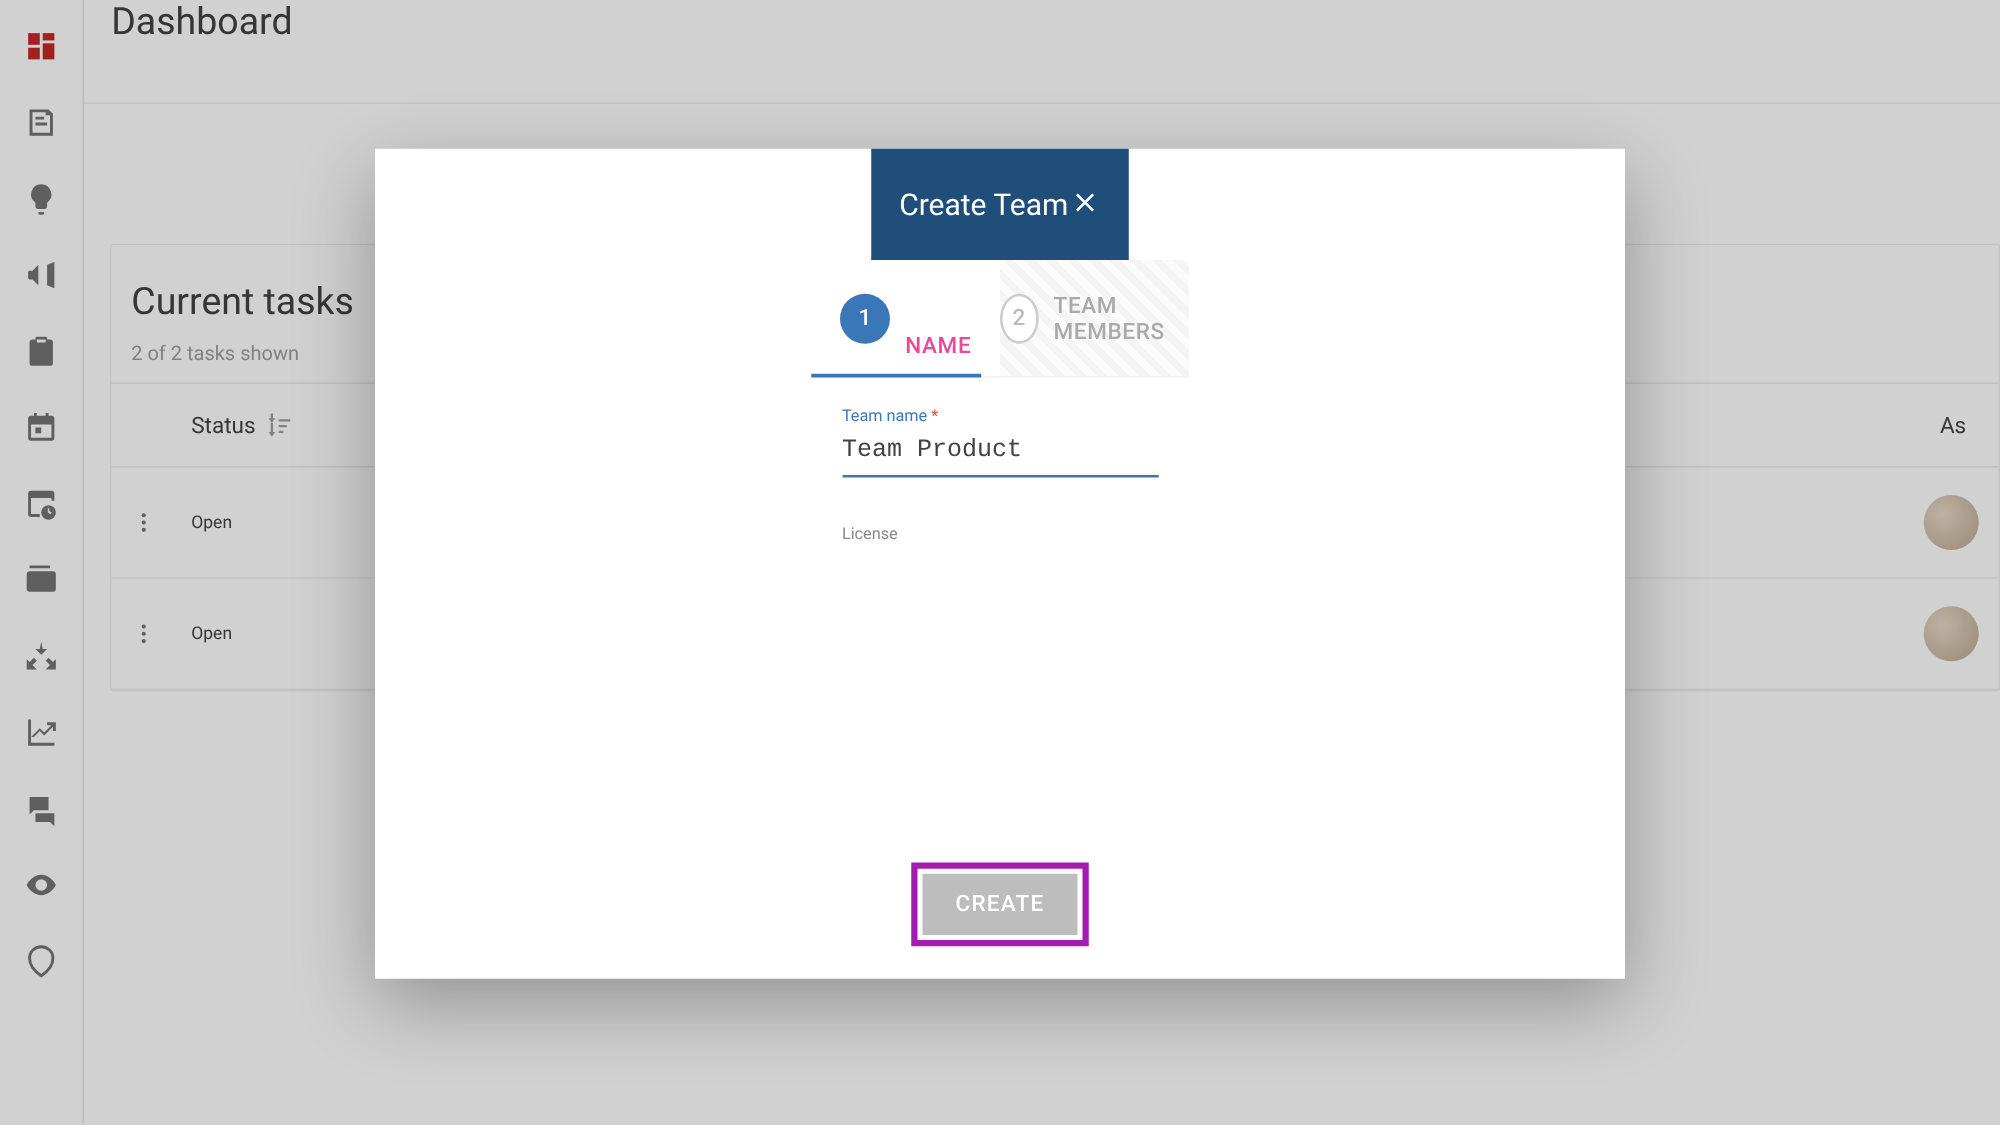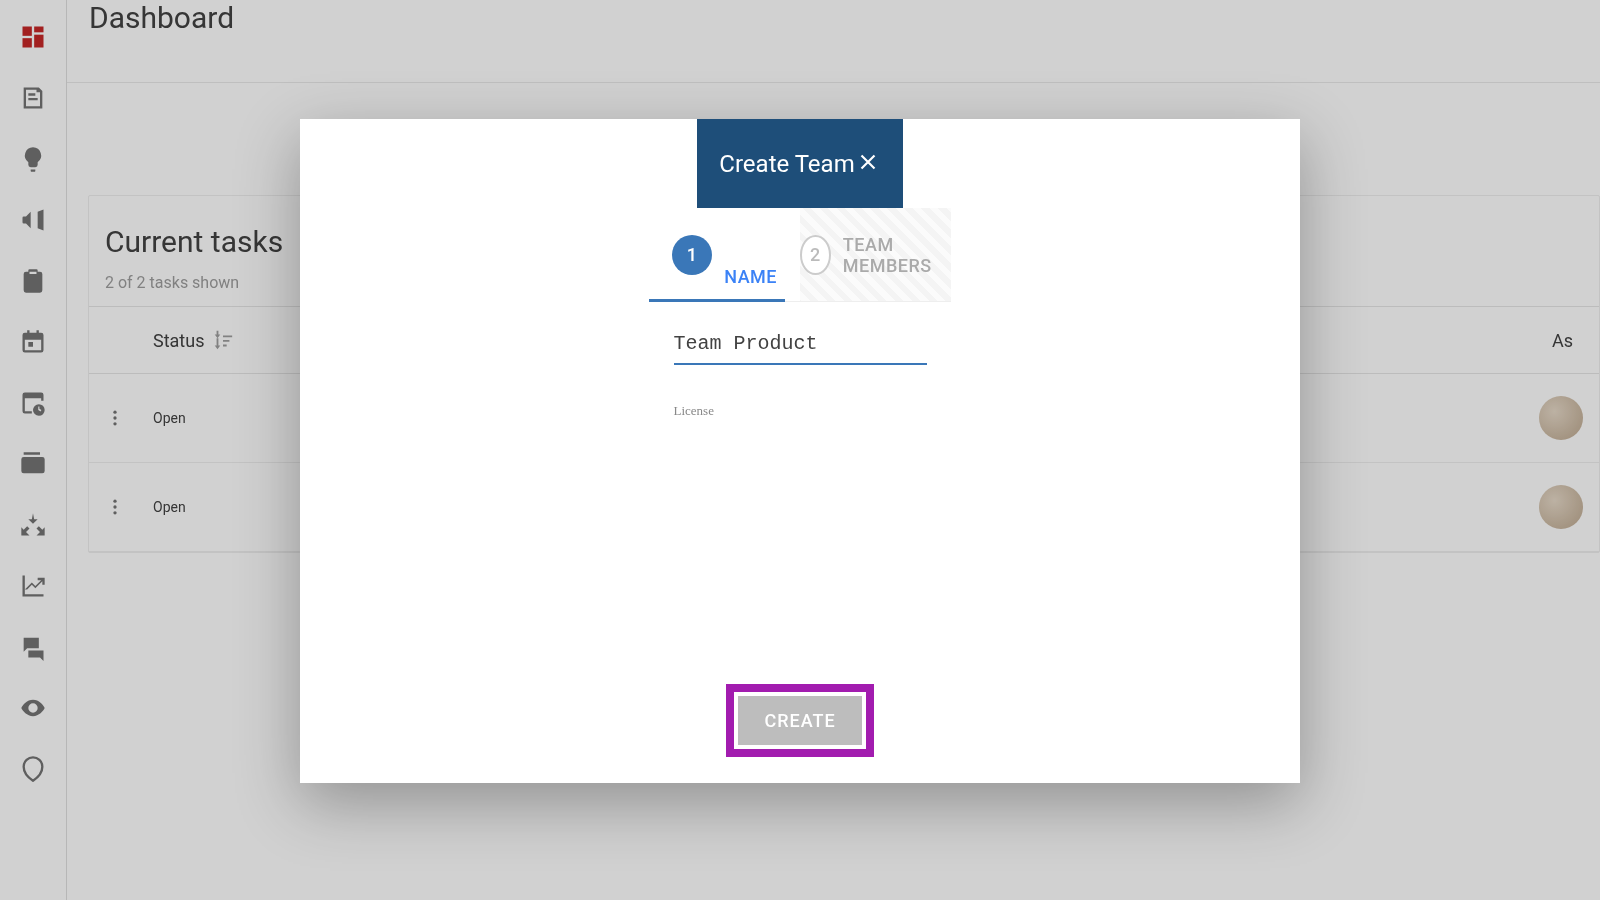--- a/index.html
+++ b/index.html
@@ -116,21 +116,21 @@
   display: flex; align-items: center; justify-content: center; gap: 12px;
   font-size: 18px; font-weight: 500; letter-spacing: 0.5px;
 }
 .step .num {
   width: 40px; height: 40px; border-radius: 50%;
   display: flex; align-items: center; justify-content: center;
   font-size: 18px;
 }
 .step.active { background: #fff; }
 .step.active .num { background: #3a77b8; color: #fff; }
-.step.active .label { color: #3b82f6; margin-top: 44px; }
+.step.active .label { color: #ec4899; margin-top: 44px; }
 .step.inactive .num { background: #fff; border: 2px solid #ccc; color: #bbb; }
 .step.inactive .label { color: #aaa; }
 .step-underline {
   position: absolute; left: 0; bottom: -1px;
   width: 45%; height: 3px; background: #3a77b8;
 }
 
 .modal-body {
   flex: 1; padding: 24px 30px;
 }
@@ -138,39 +138,39 @@
 .field-label { font-size: 13px; color: #3a77b8; margin-bottom: 2px; display: block; }
 .field-label .req { color: #d8543a; }
 .input {
   width: 100%; border: none; border-bottom: 2px solid #3a77b8;
   font-size: 20px; padding: 6px 0 8px 0;
   color: #424242; outline: none;
   background: transparent;
   caret-color: #3a77b8;
   font-family: Liberation Mono, monospace;
 }
-.field-label.muted { color: #888; font-family: Liberation Serif, serif; }
+.field-label.muted { color: #888; }
 .input.readonly {
   color: #999; border-bottom: 2px dotted #ccc;
 }
 
 .modal-footer {
   padding: 18px 20px 26px 20px;
   display: flex; justify-content: flex-end;
 }
 .create-btn {
   padding: 14px 26px;
   background: #bdbdbd;
   color: #fff;
   border: none;
   font-size: 18px; font-weight: 500; letter-spacing: 1px;
   cursor: pointer;
 }
 .create-highlight {
-  border: 8px solid #a21caf;
+  border: 5px solid #a21caf;
   padding: 4px;
   display: inline-block;
 }
 
 </style>
 </head>
 <body>
 
 <div class="app">
   <div class="sidebar">
@@ -318,20 +318,23 @@
       </div>
       <div class="step inactive">
         <span class="num">2</span>
         <span class="label">TEAM MEMBERS</span>
       </div>
       <div class="step-underline"></div>
     </div>
 
     <div class="modal-body">
       <div class="field">
+        <label class="field-label">
+          <span>Team name</span> <span class="req">*</span>
+        </label>
         <input class="input" autofocus="" value="Team Product" style="">
       </div>
       <div class="field">
         <label class="field-label muted">License</label>
       </div>
     </div>
 
     <div class="modal-footer">
       <span class="create-highlight">
         <button class="create-btn">CREATE</button>

